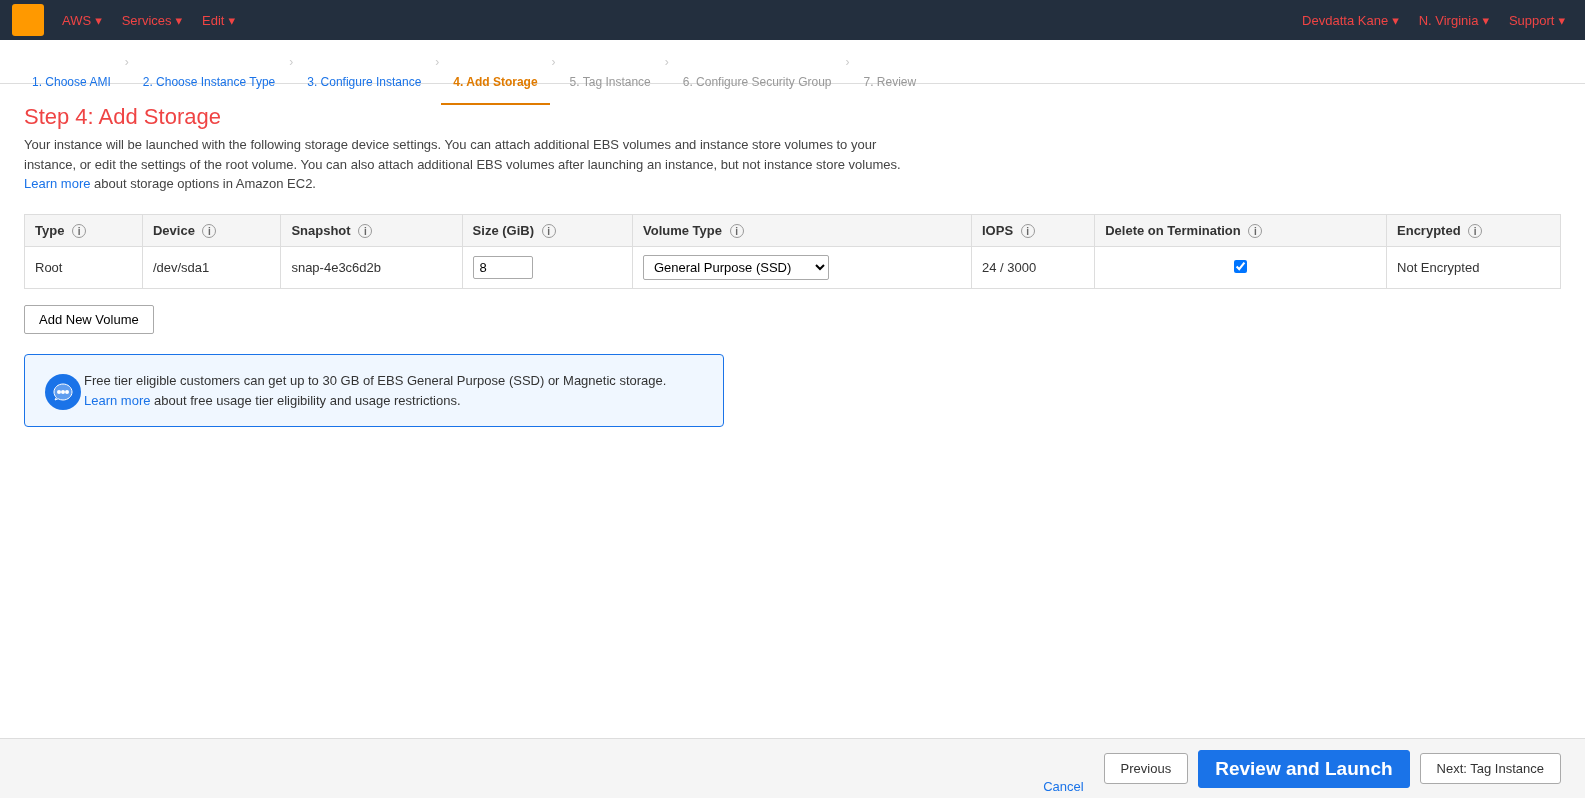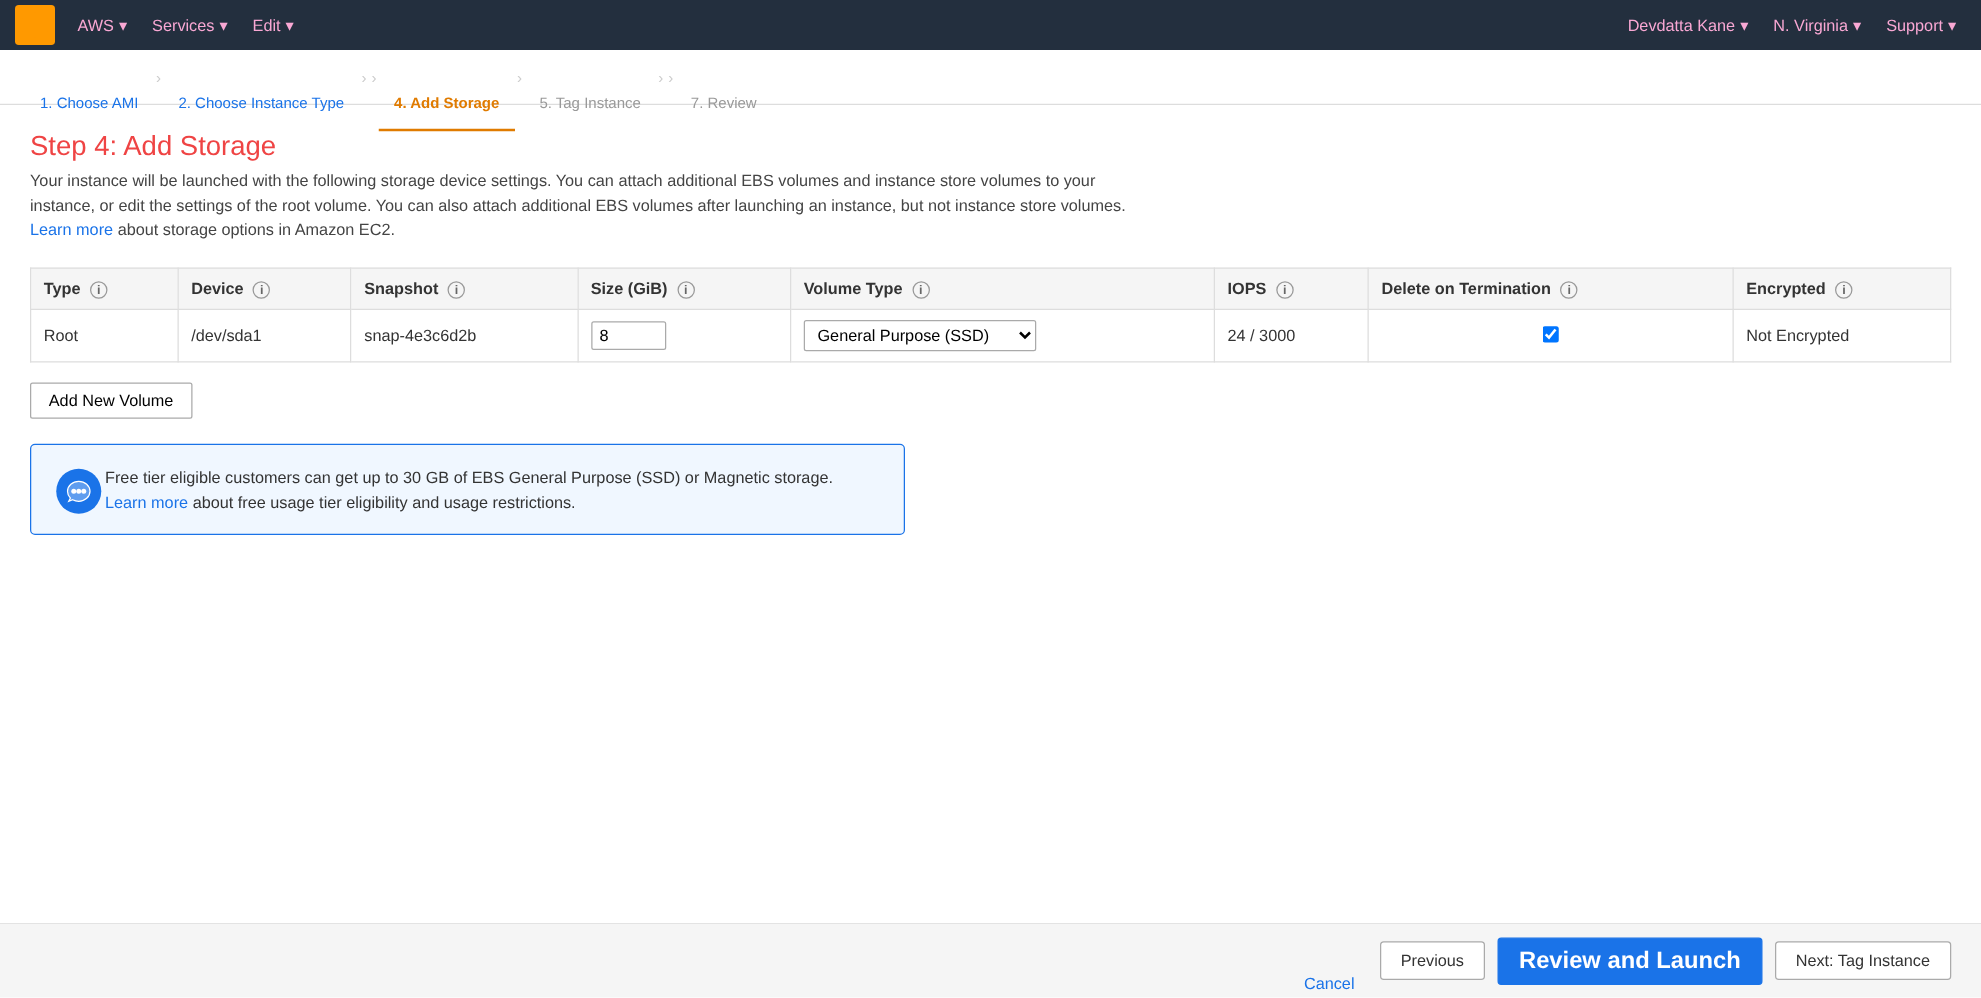--- a/index.html
+++ b/index.html
@@ -17,21 +17,21 @@
     }
     .top-nav-left { display: flex; align-items: center; gap: 4px; }
     .aws-logo {
       width: 32px; height: 32px;
       background: #ff9900;
       display: flex; align-items: center; justify-content: center;
       border-radius: 3px;
       margin-right: 6px;
     }
     .nav-item {
-      color: #f9a8d4; font-size: 13px; padding: 4px 8px; cursor: pointer;
+      color: #ef4444; font-size: 13px; padding: 4px 8px; cursor: pointer;
       display: flex; align-items: center; gap: 4px;
     }
     .top-nav-right { display: flex; align-items: center; gap: 4px; }
 
     
     .wizard-bar {
       background: #fff;
       border-bottom: 1px solid #ddd;
       padding: 0 20px;
       display: flex;
@@ -265,29 +265,35 @@
 
 <div class="wizard-bar">
   <div class="wizard-step">
     <span>1. Choose AMI</span>
   </div>
   <span class="wizard-separator">›</span>
   <div class="wizard-step">
     <span>2. Choose Instance Type</span>
   </div>
   <span class="wizard-separator">›</span>
+  <div class="wizard-step">
+    <span>3. Configure Instance</span>
+  </div>
   <span class="wizard-separator">›</span>
   <div class="wizard-step active">
     <span>4. Add Storage</span>
   </div>
   <span class="wizard-separator">›</span>
   <div class="wizard-step disabled">
     <span>5. Tag Instance</span>
   </div>
   <span class="wizard-separator">›</span>
+  <div class="wizard-step disabled">
+    <span>6. Configure Security Group</span>
+  </div>
   <span class="wizard-separator">›</span>
   <div class="wizard-step disabled">
     <span>7. Review</span>
   </div>
 </div>
 
 <div class="main-content">
 
   <h1 class="page-title">Step 4: Add Storage</h1>
 

